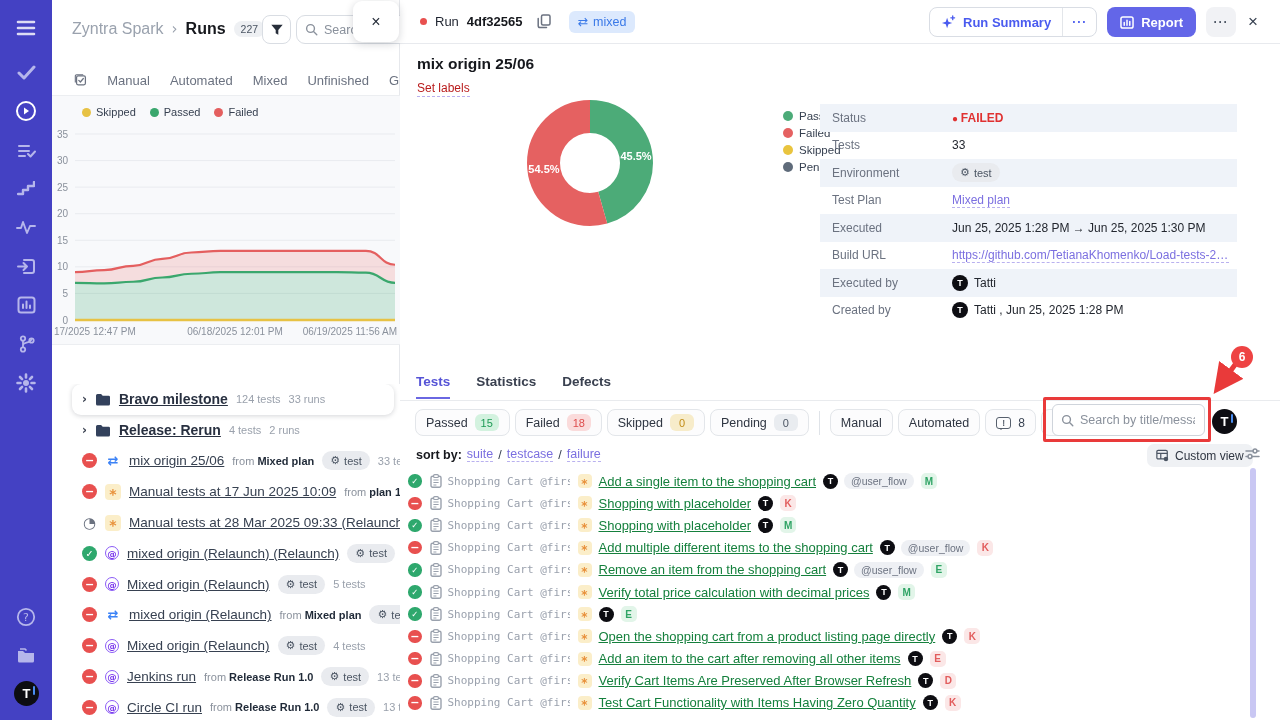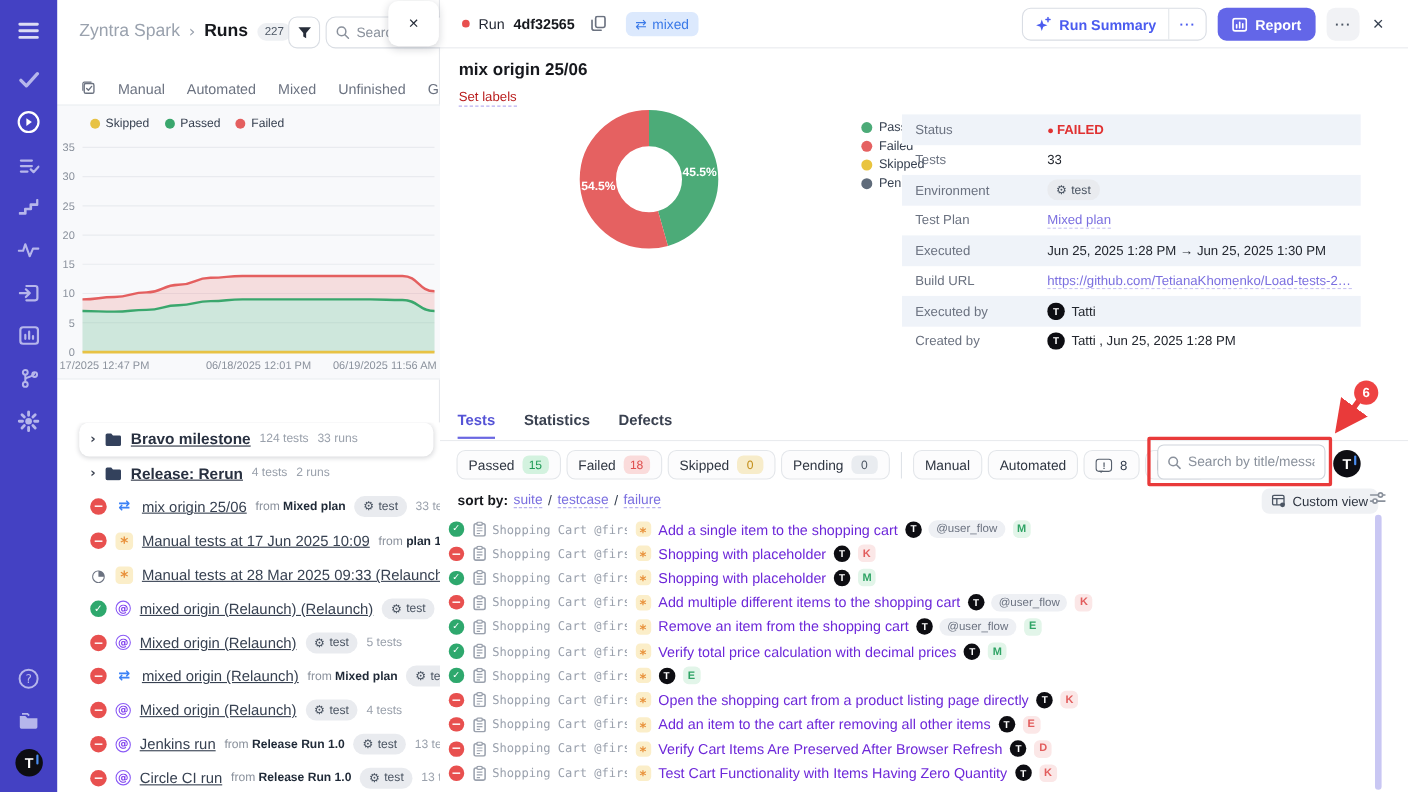--- a/index.html
+++ b/index.html
@@ -144,21 +144,21 @@
   .custom-view{position:absolute;left:747px;top:444px;height:23px;background:#eff1f4;border-radius:7px;
     display:flex;align-items:center;gap:6px;padding:0 9px;font-size:12px;color:#2f3642;cursor:pointer;}
   .sliders-ic{position:absolute;left:845px;top:446px;cursor:pointer;}
   .testlist{position:absolute;left:0;top:470px;width:860px;height:248px;overflow:hidden;}
   .trow{height:22.2px;display:flex;align-items:center;white-space:nowrap;overflow:hidden;cursor:pointer;}
   .trow .st{width:13.5px;height:13.5px;min-width:13.5px;font-size:8.5px;margin-left:8px;}
   .trow .clip{margin-left:8px;display:flex;}
   .tsuite{margin-left:6px;width:122px;min-width:122px;font-family:"DejaVu Sans Mono", monospace;
     font-size:11px;color:#9aa1ad;overflow:hidden;}
   .trow .ki{margin-left:8px;width:14px;min-width:14px;height:14px;font-size:12px;}
-  .ttitle{margin-left:7px;font-size:13px;color:#6d28d9;}
+  .ttitle{margin-left:7px;font-size:13px;color:#15803d;text-decoration:underline;}
   .trow .avatar-mini{margin-left:7px;width:15px;height:15px;min-width:15px;}
   .uflow{margin-left:6px;background:#eef0f4;border-radius:8px;padding:2px 7px;font-size:10.5px;color:#6b7280;}
   .lbadge{margin-left:7px;min-width:16px;height:16px;border-radius:5px;display:flex;align-items:center;
     justify-content:center;font-size:10px;font-weight:bold;padding:0 4px;}
   .lbadge.green{background:#e2f5e9;color:#2fa465;}
   .lbadge.red{background:#fbe7e7;color:#e25c5c;}
   .rp-scrollbar{position:absolute;left:850px;top:468px;width:6px;height:250px;background:#c9c7f3;border-radius:3px;cursor:pointer;}
 
   
   .ann-box{position:absolute;left:1043px;top:397px;width:168px;height:45px;border:3px solid #e93a3a;

